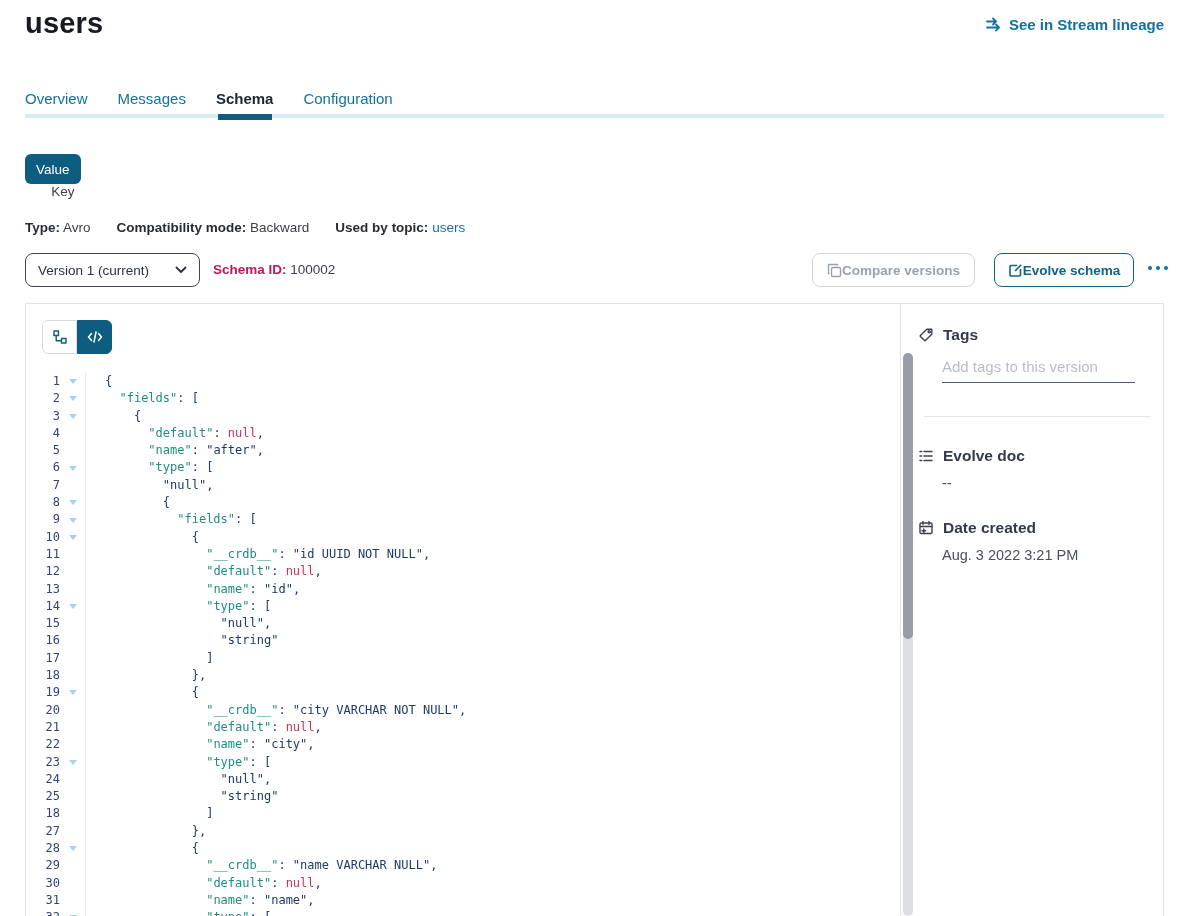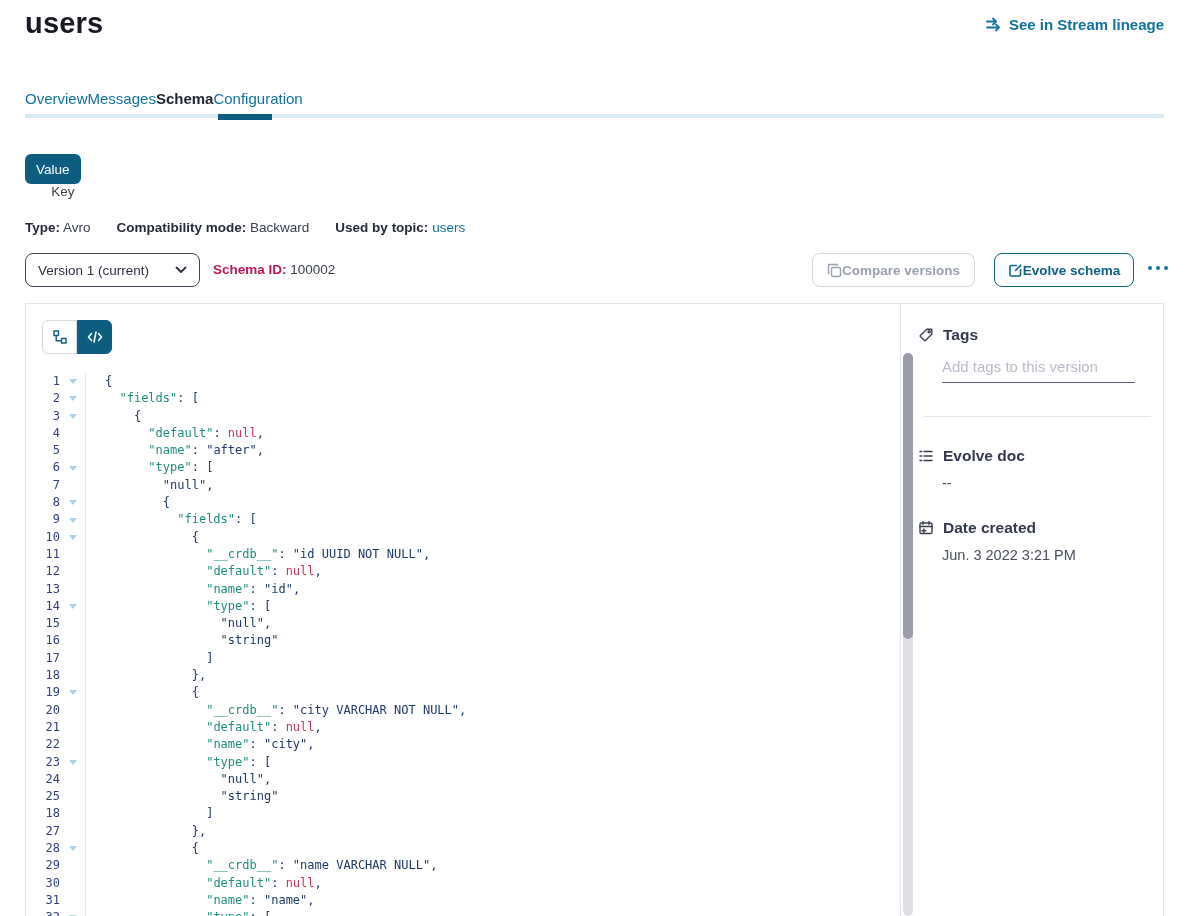--- a/index.html
+++ b/index.html
@@ -7,21 +7,21 @@
   body { font-family:"Liberation Sans", sans-serif; }
   .page { position:relative; width:1189px; height:916px; overflow:hidden; background:#fff; color:#2b3042; }
 
   
   .page-title { position:absolute; left:25px; top:7px; font-size:29px; font-weight:800; color:#171a23; letter-spacing:.2px; }
   .lineage-link { position:absolute; right:25px; top:16px; display:flex; align-items:center; gap:7px;
                   color:#11729e; font-size:15px; font-weight:700; cursor:pointer; }
   .lineage-link svg { stroke:#11729e; }
 
   
-  .tabs { position:absolute; left:25px; top:90px; display:flex; font-size:15px; font-weight:500; }
+  .tabs { position:absolute; left:25px; top:90px; display:flex; gap:30px; font-size:15px; font-weight:500; }
   .tab { color:#11729e; cursor:pointer; }
   .tab.active { color:#1d2433; font-weight:600; }
   .tabline { position:absolute; left:25px; top:114px; width:1139px; height:4px; background:#d9ebf3; }
   .tabline-active { position:absolute; left:193px; top:0; width:54px; height:6px; background:#0c5d80; }
 
   
   .vk-toggle { position:absolute; left:25px; top:154px; display:flex; align-items:center;flex-direction:column; }
   .vk-value { height:30px; padding:0 11px; border:none; border-radius:6px; background:#0c5d80; color:#fff;
               font-family:inherit; font-size:13.5px; font-weight:500; cursor:pointer; }
   .vk-key { margin-left:20px; background:none; border:none; color:#404040; font-family:inherit;
@@ -419,18 +419,18 @@
         <div class="sec-head">
           <span style="display:flex">
             <svg width="16" height="16" viewBox="0 0 16 16" fill="none" stroke-width="1.4" stroke-linecap="round" stroke-linejoin="round">
               <rect x="2" y="3" width="12" height="10.5" rx="1.2"></rect>
               <path d="M5 1.5v3M11 1.5v3M2 6.5h12"></path>
               <path d="M4 10.8h3.6M5.8 9v3.6"></path>
             </svg>
           </span>
           <span>Date created</span>
         </div>
-        <div class="sec-val">Jun. 3 2022 3:21 PM</div>
+        <div class="sec-val">Aug. 3 2022 3:21 PM</div>
       </div>
     </aside>
   </div>
 
 </div>
 
 </body></html>

